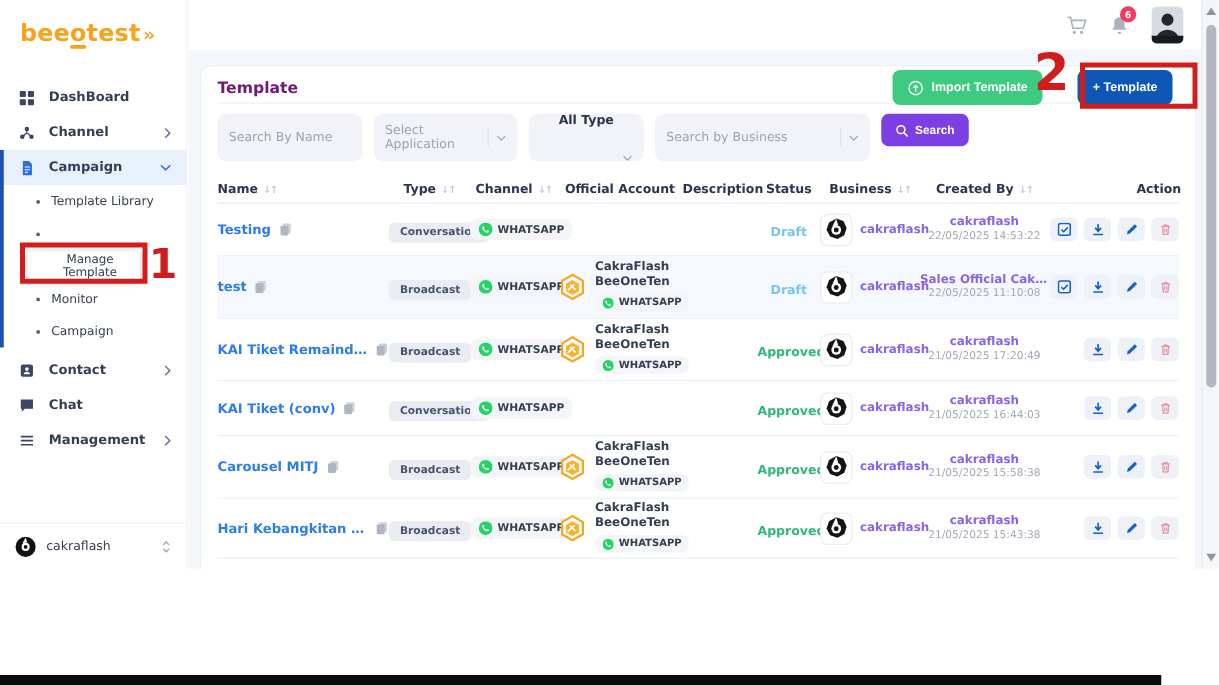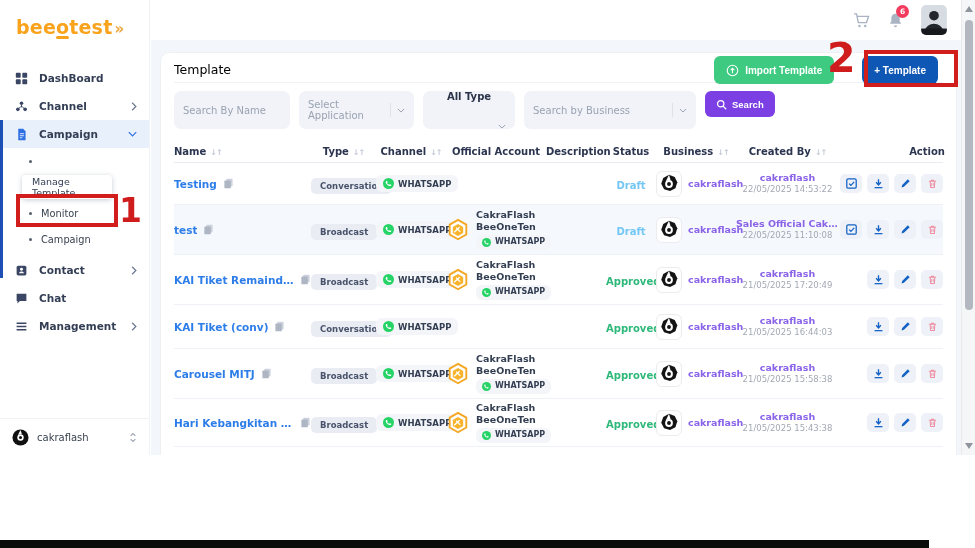--- a/index.html
+++ b/index.html
@@ -16,37 +16,37 @@
   .nav-item { display:flex; align-items:center; height:28px; padding:0 12px 0 15px; gap:10px; font-size:10.5px; font-weight:600; color:#333e55; cursor:pointer; }
   .nav-item .micon { width:14px; height:14px; display:flex; align-items:center; color:#3a4663; flex:0 0 14px; }
   .nav-item .chv { margin-left:auto; color:#6c7891; display:flex; }
   .nav-item.active { background:#e8f1fb; }
   .nav-item.active .micon { color:#2f6fe4; }
   .nav-item.active .chv { color:#2f6fe4; }
   .leftbar { position:absolute; left:0; top:120px; width:3px; height:158px; background:#1e4fb5; z-index:3; }
   .sub-item { display:flex; align-items:center; height:26px; padding-left:29px; gap:9px; font-size:9.8px; color:#39424f; font-weight:500; cursor:pointer; }
   .dot { width:3px; height:3px; border-radius:50%; background:#555e6d; flex:0 0 3px; }
   .sub-gap { height:4px; }
-  .mt-card { margin-left:22px; width:90px; height:24px; background:#fff; border-radius:4px; box-shadow:0 1px 5px rgba(40,50,80,.25); display:flex; align-items:center; padding-left:10px; font-size:9.5px; color:#333e52; font-weight:500; }
+  .mt-card { margin-left:22px; width:90px; height:24px; background:#fff; border-radius:4px; box-shadow:0 1px 5px rgba(40,50,80,.25); display:flex; align-items:center; padding-left:10px; font-size:9.5px; color:#333e52; font-weight:500;text-align:center; }
   .side-footer { position:absolute; left:0; right:0; top:418px; height:37px; border-top:1px solid #f1f2f6; display:flex; align-items:center; padding:0 12px; gap:8px; }
   .side-footer .uname { font-size:10px; color:#39424f; font-weight:500; }
   .side-footer .unfold { margin-left:auto; color:#98a0ae; display:flex; }
 
   
   .topbar { position:absolute; left:151px; top:0; width:810px; height:40px; background:#fff; display:flex; align-items:center; justify-content:flex-end; gap:18px; padding-right:14px; z-index:1; }
   .tb-icon { color:#aab3c2; display:flex; cursor:pointer; }
   .bell-wrap { position:relative; }
   .nbadge { position:absolute; top:-7px; right:-6px; min-width:13px; height:13px; border-radius:7px; background:#f23b5f; color:#fff; font-size:7.5px; font-weight:700; display:flex; align-items:center; justify-content:center; padding:0 3px; }
   .avatar { width:26px; height:30px; border-radius:5px; overflow:hidden; cursor:pointer; }
 
   
   .content { position:absolute; left:151px; top:40px; width:810px; height:415px; background:#f3f6fa; overflow:hidden; }
   .card { position:absolute; left:9px; top:12px; width:797px; height:560px; background:#fff; border-radius:9px; border:1px solid #eef1f4; padding:0 13px; }
   .card-head { position:relative; height:30px; border-bottom:1px solid #f0f2f5; }
-  .card-title { position:absolute; left:0; top:9px; font-size:12.5px; font-weight:400; color:#000000; }
+  .card-title { position:absolute; left:0; top:9px; font-size:12.5px; font-weight:700; color:#701a75; }
   .head-actions { position:absolute; right:5px; top:3px; display:flex; gap:8px; }
   .btn { height:28px; border-radius:6px; color:#fff; font-size:10px; font-weight:700; display:flex; align-items:center; gap:6px; padding:0 12px; cursor:pointer; border:none;margin-left:20px; }
   .btn-import { background:#3ecb81; }
   .btn-new { background:#0e57b5; }
 
   .filters { display:flex; gap:9px; margin-top:8px; }
   .f-input, .f-select { height:38px; background:#f1f3f8; border:none; border-radius:7px; font-size:10px; color:#9aa3b2; padding:0 9px; display:flex; align-items:center; font-family:inherit; }
   input.f-input::placeholder { color:#9aa3b2; }
   .f-select { justify-content:space-between; cursor:pointer; }
   .f-select .sdiv { width:1px; height:14px; background:#dde1e9; margin:0 6px 0 auto; }
@@ -154,20 +154,24 @@
             </span>
         <span>Campaign</span>
         <span class="chv">
               <svg viewBox="0 0 12 8" width="9" height="6">
                 <path d="M1 1.5l5 5 5-5" stroke="currentColor" stroke-width="1.6" fill="none"></path>
               </svg>
             </span>
       </div>
       <div class="sub-item">
             <span class="dot"></span>
+            <span>Template Library</span>
+          </div>
+      <div class="sub-item">
+            <span class="dot"></span>
           </div>
       <div class="sub-item" style="padding-left:0;">
         <span class="mt-card">Manage Template</span>
       </div>
       <div class="sub-item">
             <span class="dot"></span>
             <span>Monitor</span>
           </div>
       <div class="sub-item">
             <span class="dot"></span>

